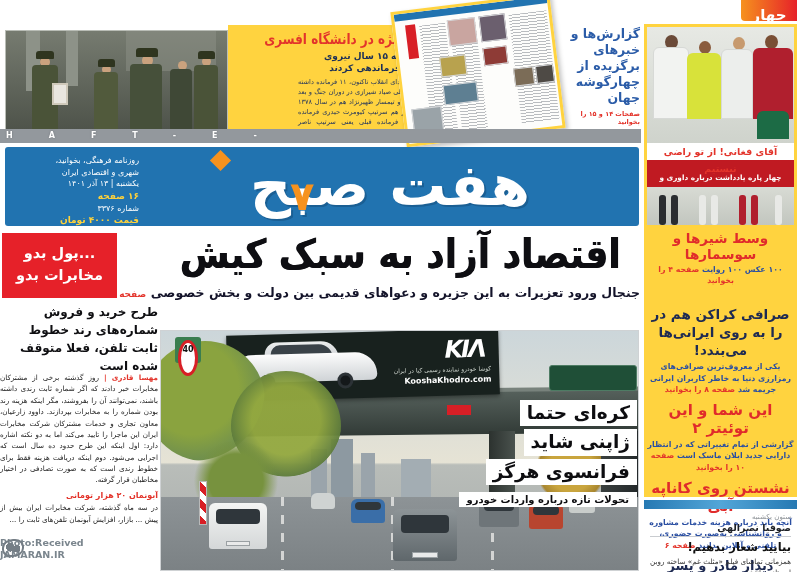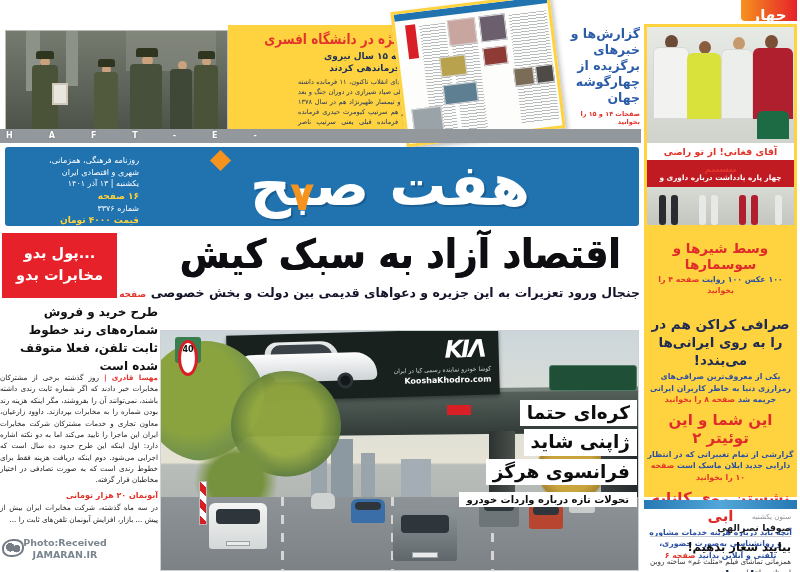--- a/index.html
+++ b/index.html
@@ -81,21 +81,21 @@
   .main-sub { margin-top:13px; color:#14142a; font-weight:bold; font-size:12.5px; white-space:nowrap; }
   .main-sub .ref { color:#e3342b; font-size:9px; }
 
   
   .tel-kicker { left:2px; top:233px; width:115px; height:65px; background:#e62129; color:#fff; text-align:center;
     font-weight:bold; font-size:14.5px; line-height:1.55; padding-top:9px; }
   .tel-deck { left:0; top:303px; width:158px; color:#0f0f12; font-weight:bold; font-size:12px; line-height:1.5; text-align:right; }
   .tel-body { left:0; top:372px; width:158px; color:#1c1c1c; font-size:7.2px; line-height:1.58; text-align:justify; }
   .tel-by { color:#e3342b; font-weight:bold; }
   .tel-sub { color:#e3342b; font-weight:bold; font-size:8px; margin-top:4px; }
-  .watermark { left:0; top:537px; width:130px; direction:ltr; text-align:center; color:#63707a; font-weight:bold;
+  .watermark { left:0; top:537px; width:130px; direction:ltr; text-align:left; color:#63707a; font-weight:bold;
     font-size:9.5px; line-height:1.25; opacity:.85; z-index:9; }
   .wm-logo { position:absolute; left:2px; top:2px; width:22px; height:18px; border-radius:50% 40% 50% 40%;
     background:radial-gradient(circle at 35% 45%, #5c6770 30%, transparent 31%), radial-gradient(circle at 70% 55%, #5c6770 25%, transparent 26%); border:2px solid #5c6770; }
 
   
   .street { left:160px; top:330px; width:479px; height:241px; background:linear-gradient(#ccd6da 0%, #e6e3d5 55%, #b9bdb9 56%, #a7acab 100%); border:1px solid #cfd2d4; overflow:hidden; }
   .tower { position:absolute; background:#9aa4ab; }
   .deck { position:absolute; left:0; top:62px; width:479px; height:42px; background:linear-gradient(#55605b,#323b37); transform:rotate(-.6deg); }
   .rail { position:absolute; left:0; top:58px; width:479px; height:7px; background:#78827c; transform:rotate(-.6deg); }
   .pillar { position:absolute; left:328px; top:100px; width:26px; height:96px; background:linear-gradient(90deg,#2c322f,#4a524e); }
@@ -176,21 +176,21 @@
 
   <div class="abs world">
     <div class="world-title">گزارش‌ها و خبرهای برگزیده از چهارگوشه جهان</div>
     <div class="world-ref">صفحات ۱۴ و ۱۵ را بخوانید</div>
   </div>
 
   <div class="abs latin-strip">HAFT-E-SOBHDAILY</div>
 
   <div class="abs masthead">
     <div class="mh-info">
-      <div>روزنامه فرهنگی، همزمانی،</div>
+      <div>روزنامه فرهنگی، بخوانید،</div>
       <div>شهری و اقتصادی ایران</div>
       <div>یکشنبه | ۱۳ آذر ۱۴۰۱</div>
       <div class="yl">۱۶ صفحه</div>
       <div>شماره ۳۳۷۶</div>
       <div class="yl">قیمت ۴۰۰۰ تومان</div>
     </div>
     <div class="mh-logo">هفت صبح</div>
     <div class="mh-seven">۷</div>
     <div class="mh-diamond"></div>
   </div>
@@ -302,21 +302,21 @@
       <div class="fb-legs">
         <div class="leg" style="left:12px;background:#2a2d30"></div>
         <div class="leg" style="left:24px;background:#2a2d30"></div>
         <div class="leg" style="left:52px;background:#e8e9e6"></div>
         <div class="leg" style="left:64px;background:#e8e9e6"></div>
         <div class="leg" style="left:92px;background:#b01f2e"></div>
         <div class="leg" style="left:104px;background:#b01f2e"></div>
         <div class="leg" style="left:128px;background:#e8e9e6"></div>
       </div>
 
-      <div class="rc-news" style="margin-top:15px">
+      <div class="rc-news" style="margin-top:5px">
         <div class="rc-red" style="font-size:13.5px">وسط شیرها و سوسمارها</div>
         <div class="rc-sub"><span>۱۰۰ عکس ۱۰۰ روایت</span> <span class="ref">صفحه ۴ را بخوانید</span></div>
       </div>
       <div class="rc-news" style="margin-top:18px">
         <div class="rc-navy" style="font-size:13.5px;line-height:1.35">صرافی کراکن هم در را به روی ایرانی‌ها می‌بندد!</div>
         <div class="rc-sub"><span>یکی از معروف‌ترین صرافی‌های رمزارزی دنیا به خاطر کاربران ایرانی جریمه شد</span> <span class="ref">صفحه ۸ را بخوانید</span></div>
       </div>
       <div class="rc-news" style="margin-top:6px">
         <div class="rc-red" style="font-size:15px">این شما و این توئیتر ۲</div>
         <div class="rc-sub"><span>گزارشی از تمام تغییراتی که در انتظار دارایی جدید ایلان ماسک است</span> <span class="ref">صفحه ۱۰ را بخوانید</span></div>

